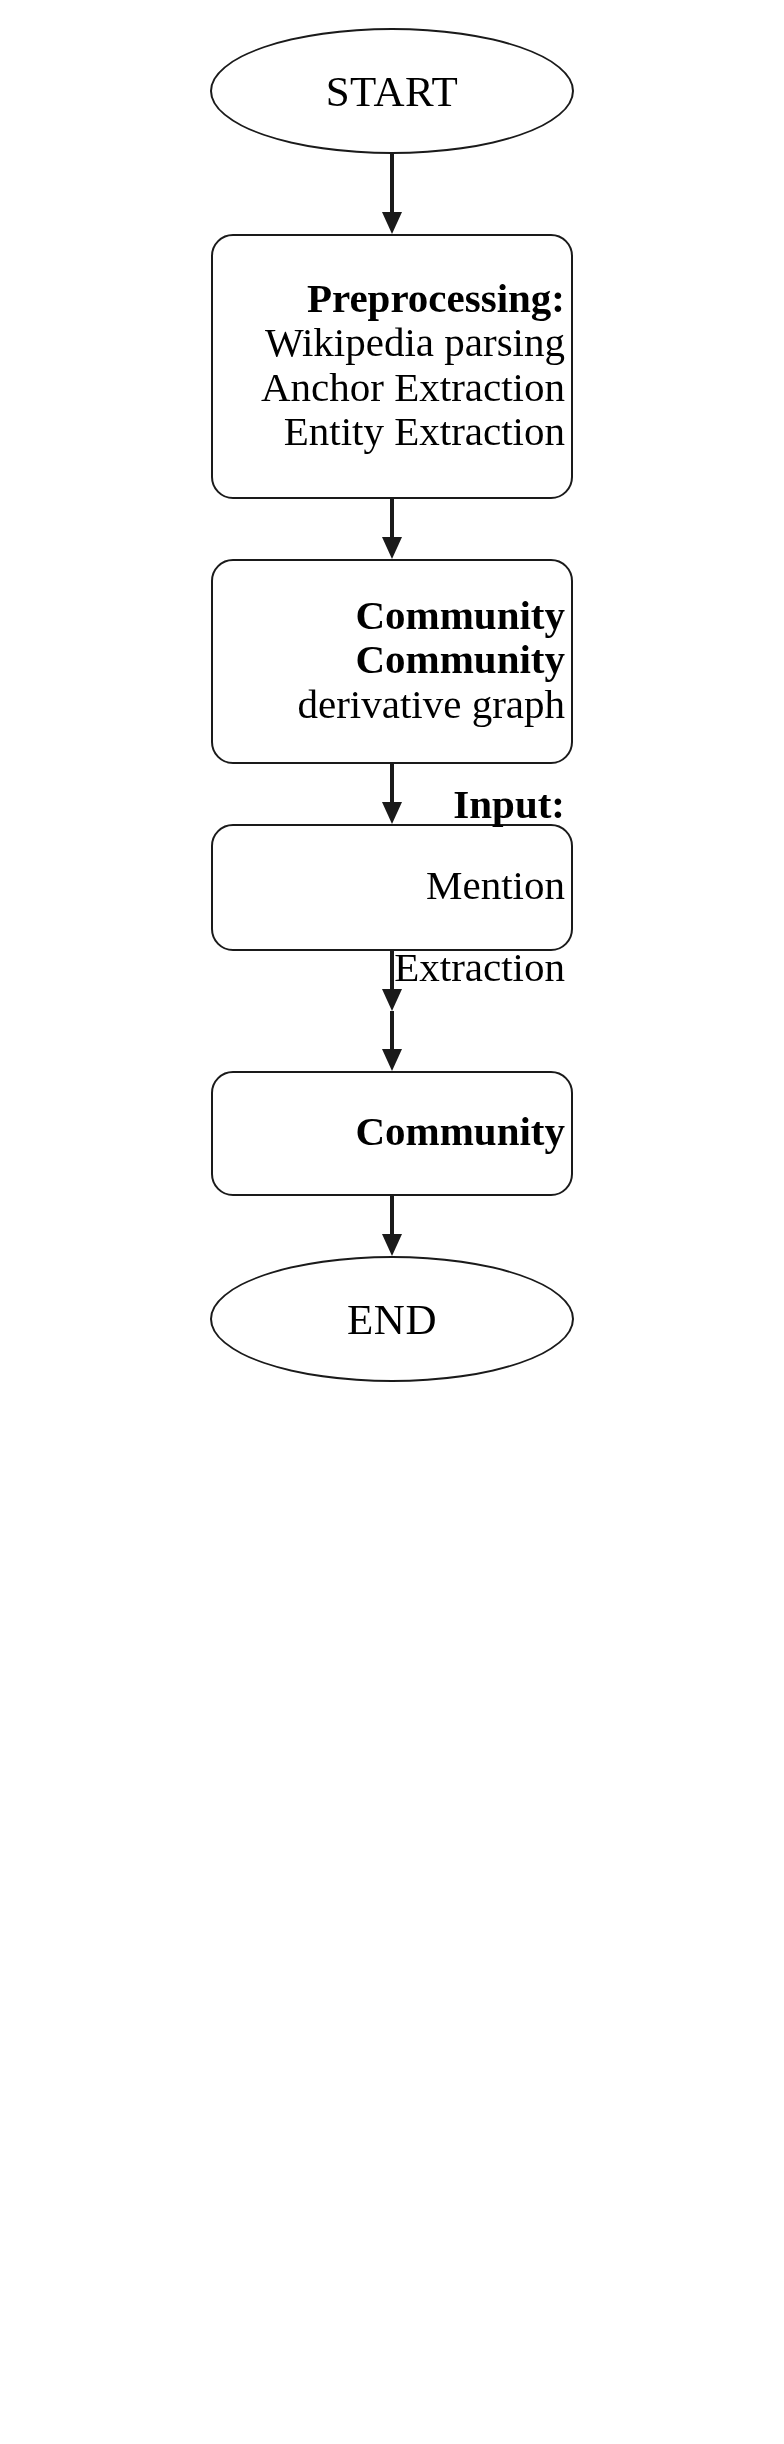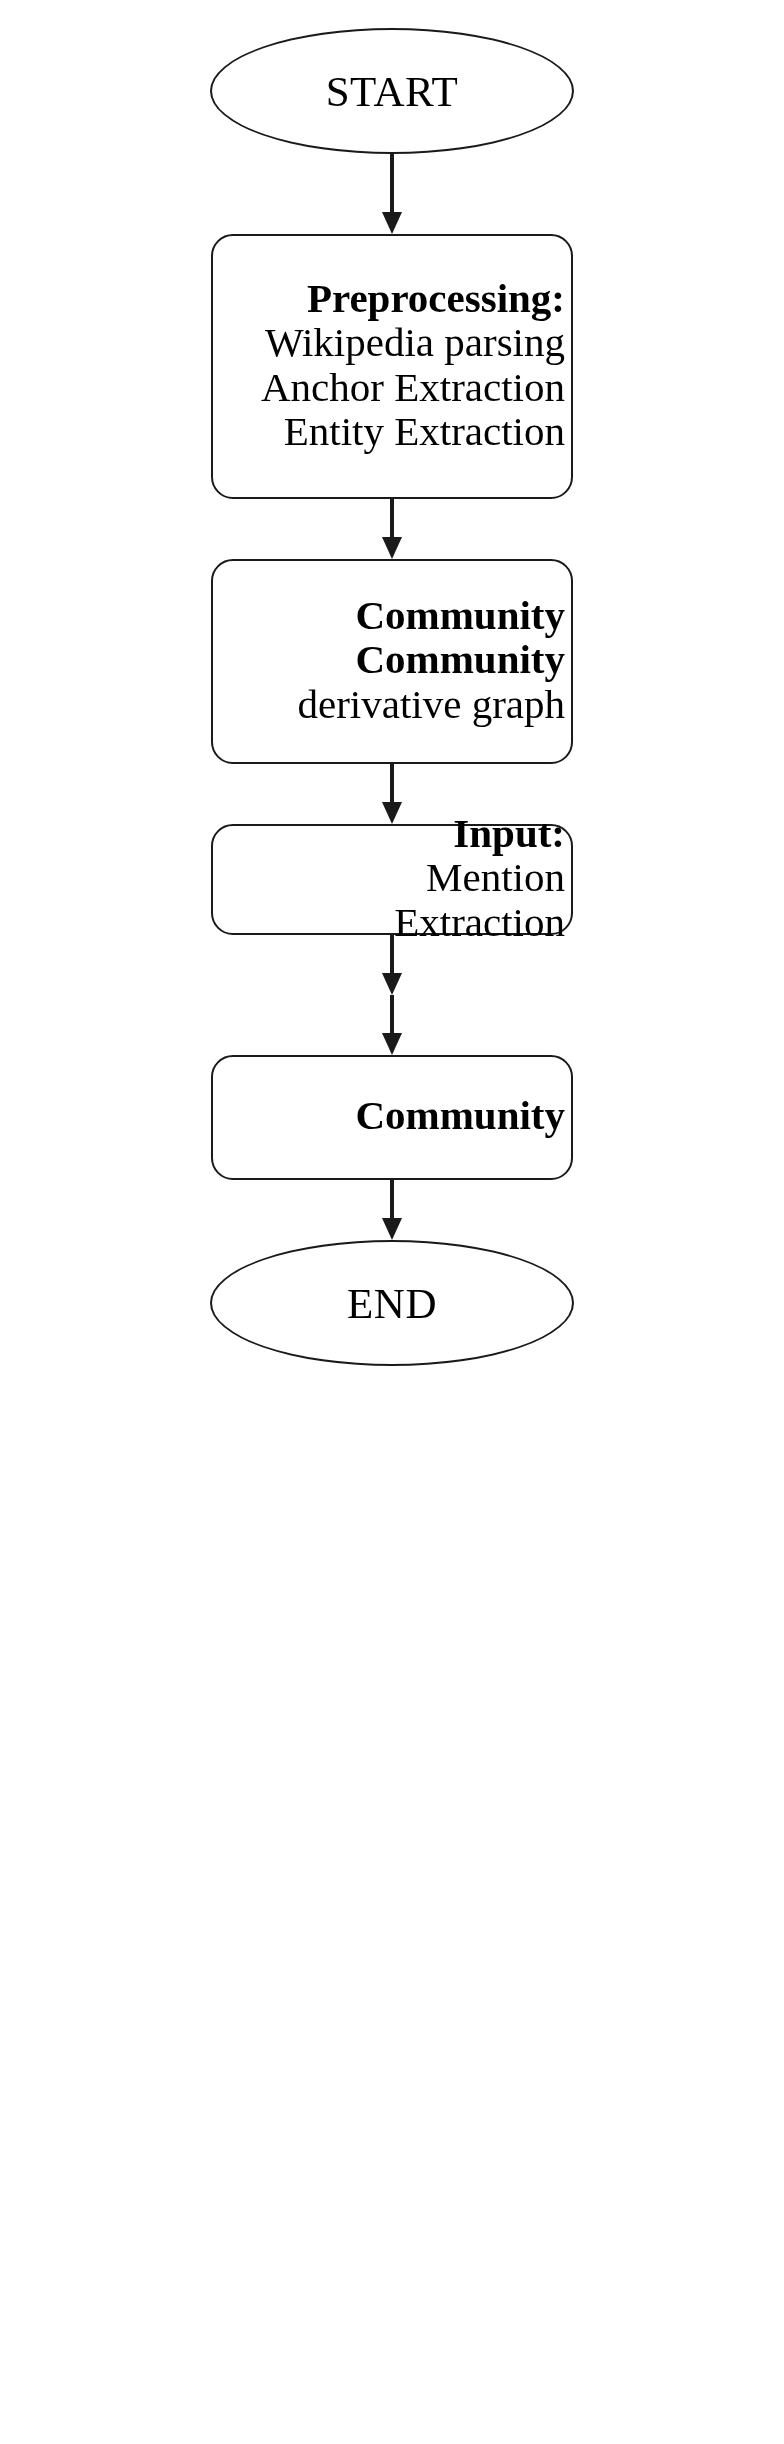--- a/index.html
+++ b/index.html
@@ -68,21 +68,21 @@
     white-space: nowrap;
     text-align: center;
   }
   .process .line.bold {
     font-weight: bold;
   }
 
   
   .h-preprocessing { height: 265px; }
   .h-community     { height: 205px; }
-  .h-input         { height: 111px; }
+  .h-input         { height: 127px; gap: 37px; }
   .h-disambig      { height: 170px; }
   .h-confidence    { height: 125px; }
 
   
   .connector {
     position: relative;
     width: 3px;
     background: transparent;
   }
   .connector .shaft {

